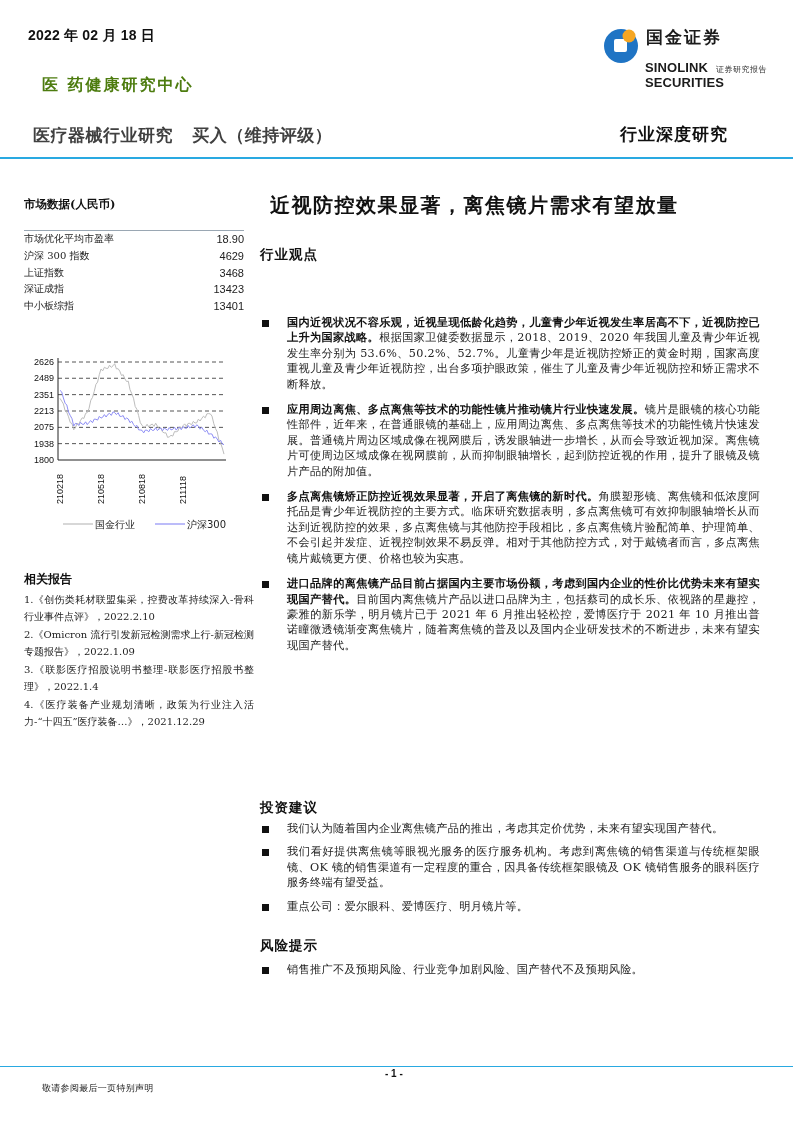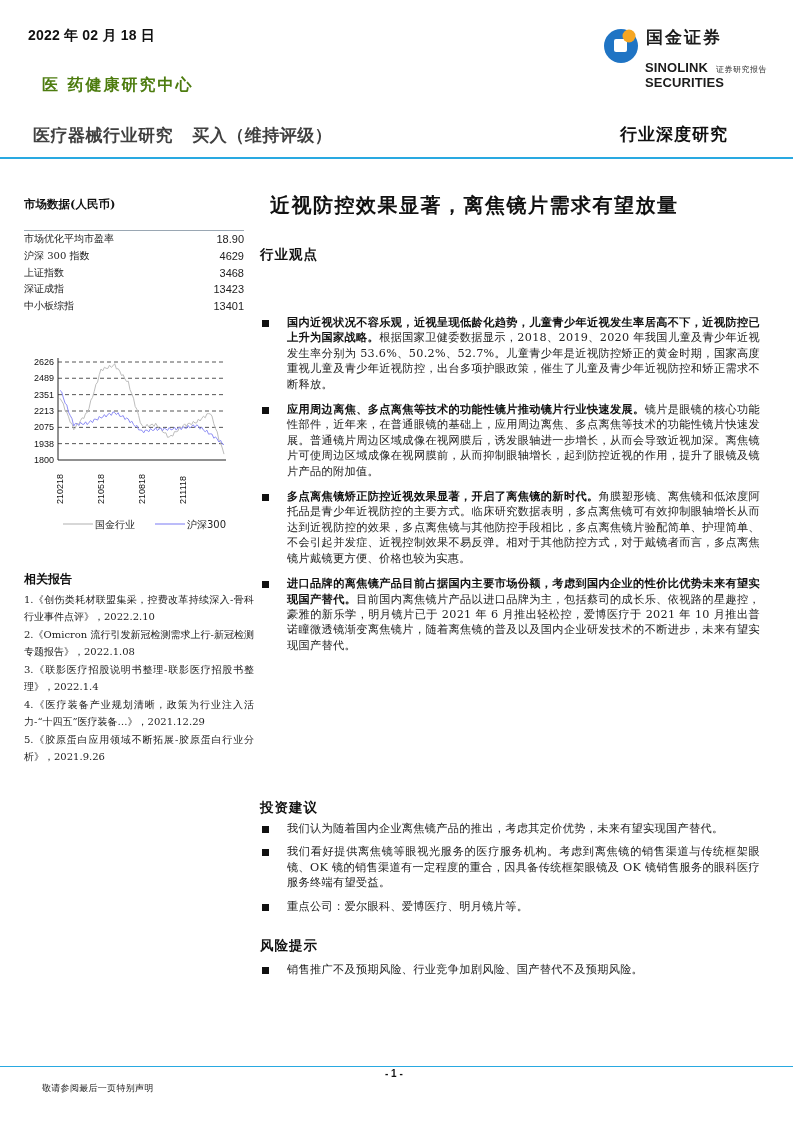--- a/index.html
+++ b/index.html
@@ -116,24 +116,23 @@
       <line x1="45" x2="75" y1="174" y2="174" stroke="#bdbdbd" stroke-width="1.2"></line>
       <text x="77" y="178" font-size="10" fill="#222" font-family="DejaVu Sans, sans-serif">国金行业</text>
       <line x1="137" x2="167" y1="174" y2="174" stroke="#8f8ff5" stroke-width="1.2"></line>
       <text x="169" y="178" font-size="10" fill="#222" font-family="DejaVu Sans, sans-serif">沪深300</text>
     </svg>
 </div>
 
 <div class="related">
   <div class="related-title">相关报告</div>
   <div class="related-item">1.《创伤类耗材联盟集采，控费改革持续深入-骨科行业事件点评》，2022.2.10</div>
-  <div class="related-item">2.《Omicron 流行引发新冠检测需求上行-新冠检测专题报告》，2022.1.08</div>
+  <div class="related-item">2.《Omicron 流行引发新冠检测需求上行-新冠检测专题报告》，2022.1.09</div>
   <div class="related-item">3.《联影医疗招股说明书整理-联影医疗招股书整理》，2022.1.4</div>
   <div class="related-item">4.《医疗装备产业规划清晰，政策为行业注入活力-“十四五”医疗装备…》，2021.12.29</div>
-  <div class="related-item">5.《胶原蛋白应用领域不断拓展-胶原蛋白行业分析》，2021.9.26</div>
 </div>
 
 <div class="main-title">近视防控效果显著，离焦镜片需求有望放量</div>
 
 <div class="section-title" style="top:246px;">行业观点</div>
 
 <div class="bullet-block" style="top:274px;margin-top:41px;">
   <div class="bullet" style="margin-bottom:10px;"><b>国内近视状况不容乐观，近视呈现低龄化趋势，儿童青少年近视发生率居高不下，近视防控已上升为国家战略。</b><span>根据国家卫健委数据显示，2018、2019、2020 年我国儿童及青少年近视发生率分别为 53.6%、50.2%、52.7%。儿童青少年是近视防控矫正的黄金时期，国家高度重视儿童及青少年近视防控，出台多项护眼政策，催生了儿童及青少年近视防控和矫正需求不断释放。</span></div>
   <div class="bullet" style="margin-bottom:10px;"><b>应用周边离焦、多点离焦等技术的功能性镜片推动镜片行业快速发展。</b><span>镜片是眼镜的核心功能性部件，近年来，在普通眼镜的基础上，应用周边离焦、多点离焦等技术的功能性镜片快速发展。普通镜片周边区域成像在视网膜后，诱发眼轴进一步增长，从而会导致近视加深。离焦镜片可使周边区域成像在视网膜前，从而抑制眼轴增长，起到防控近视的作用，提升了眼镜及镜片产品的附加值。</span></div>
   <div class="bullet" style="margin-bottom:10px;"><b>多点离焦镜矫正防控近视效果显著，开启了离焦镜的新时代。</b><span>角膜塑形镜、离焦镜和低浓度阿托品是青少年近视防控的主要方式。临床研究数据表明，多点离焦镜可有效抑制眼轴增长从而达到近视防控的效果，多点离焦镜与其他防控手段相比，多点离焦镜片验配简单、护理简单、不会引起并发症、近视控制效果不易反弹。相对于其他防控方式，对于戴镜者而言，多点离焦镜片戴镜更方便、价格也较为实惠。</span></div>

